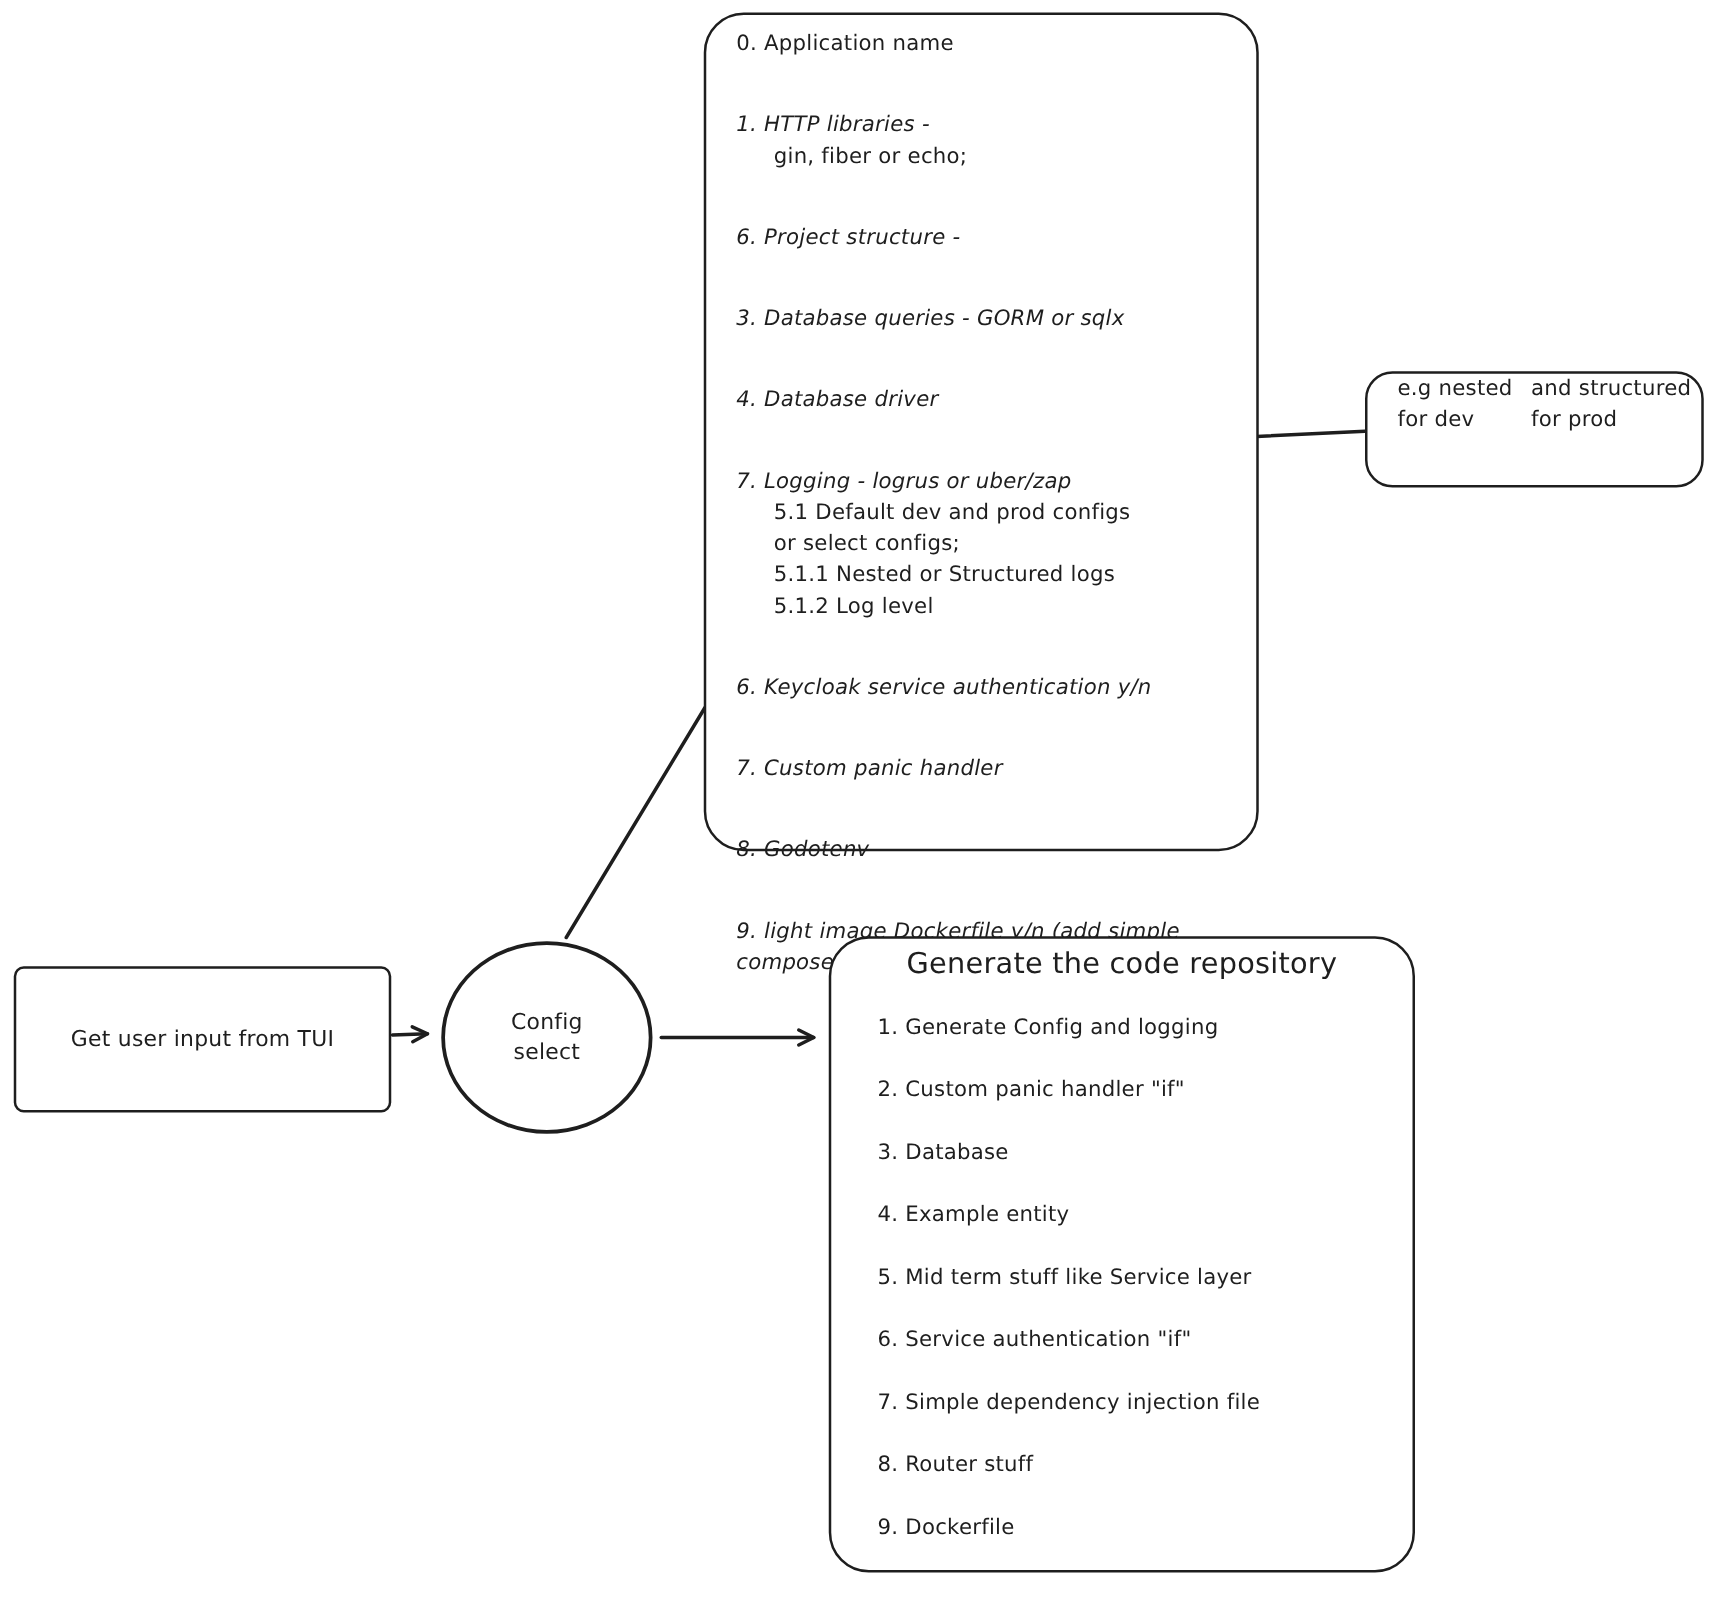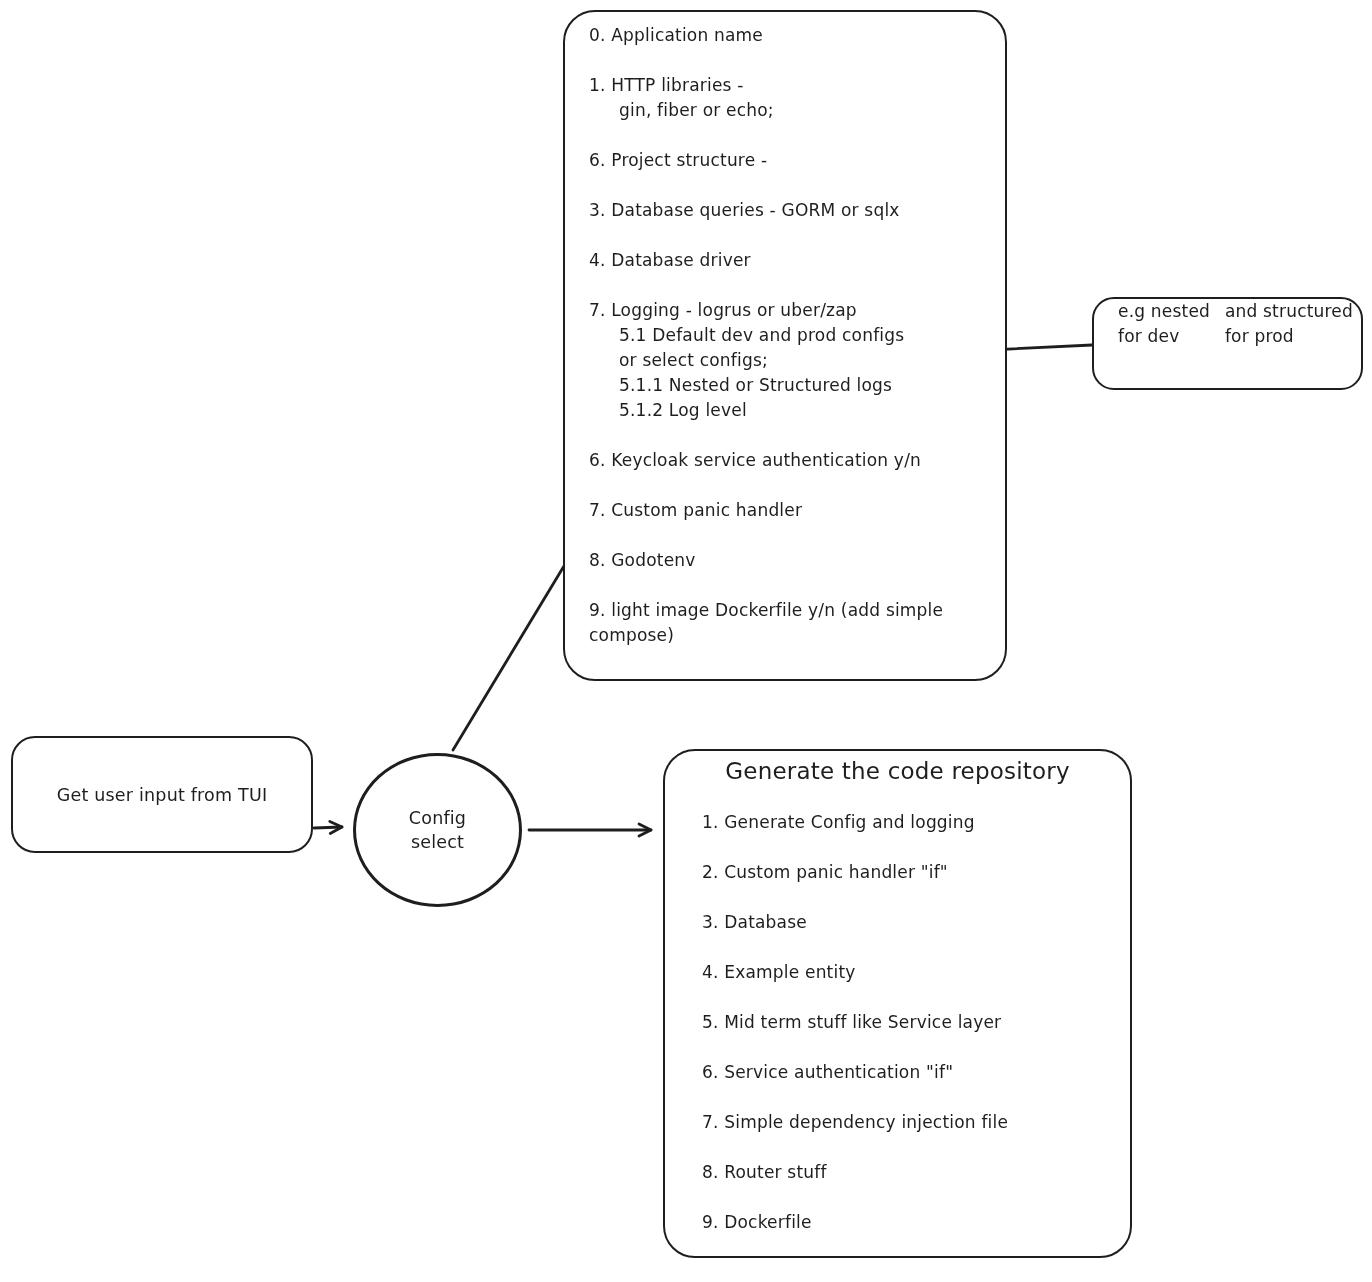--- a/index.html
+++ b/index.html
@@ -21,36 +21,36 @@
   }
 
   
   #config-options-box {
     left: 563px; top: 10px; width: 444px; height: 671px;
     border-radius: 32px;
     padding: 11px 24px 0 24px;
     font-size: 17px; line-height: 25px; letter-spacing: 0.2px;
   }
   .cline { white-space: normal; }
-  .cline.gap { margin-top: 25px; }
+  .cline.gap { margin-top: 40px; font-style: italic; }
   .cline.ind { padding-left: 30px; }
 
   
   #note-box {
     left: 1092px; top: 297px; width: 271px; height: 93px;
     border-radius: 22px;
     display: flex; flex-direction: row; justify-content: center;
     padding-left: 24px;
     font-size: 17px; line-height: 25px; letter-spacing: 0.2px;
   }
 
   
   #input-box {
-    left: 11px; top: 736px; width: 302px; height: 117px;
-    border-radius: 24px;
+    left: 11px; top: 773px; width: 302px; height: 117px;
+    border-radius: 8px;
     display: flex; align-items: center; justify-content: center;
     font-size: 17.5px; letter-spacing: 0.2px;
   }
 
   
   #config-struct-node {
     left: 353px; top: 753px; width: 169px; height: 154px;
     border-radius: 50%;
     border-width: 3px;
     display: flex; flex-direction: column; align-items: center; justify-content: center;

